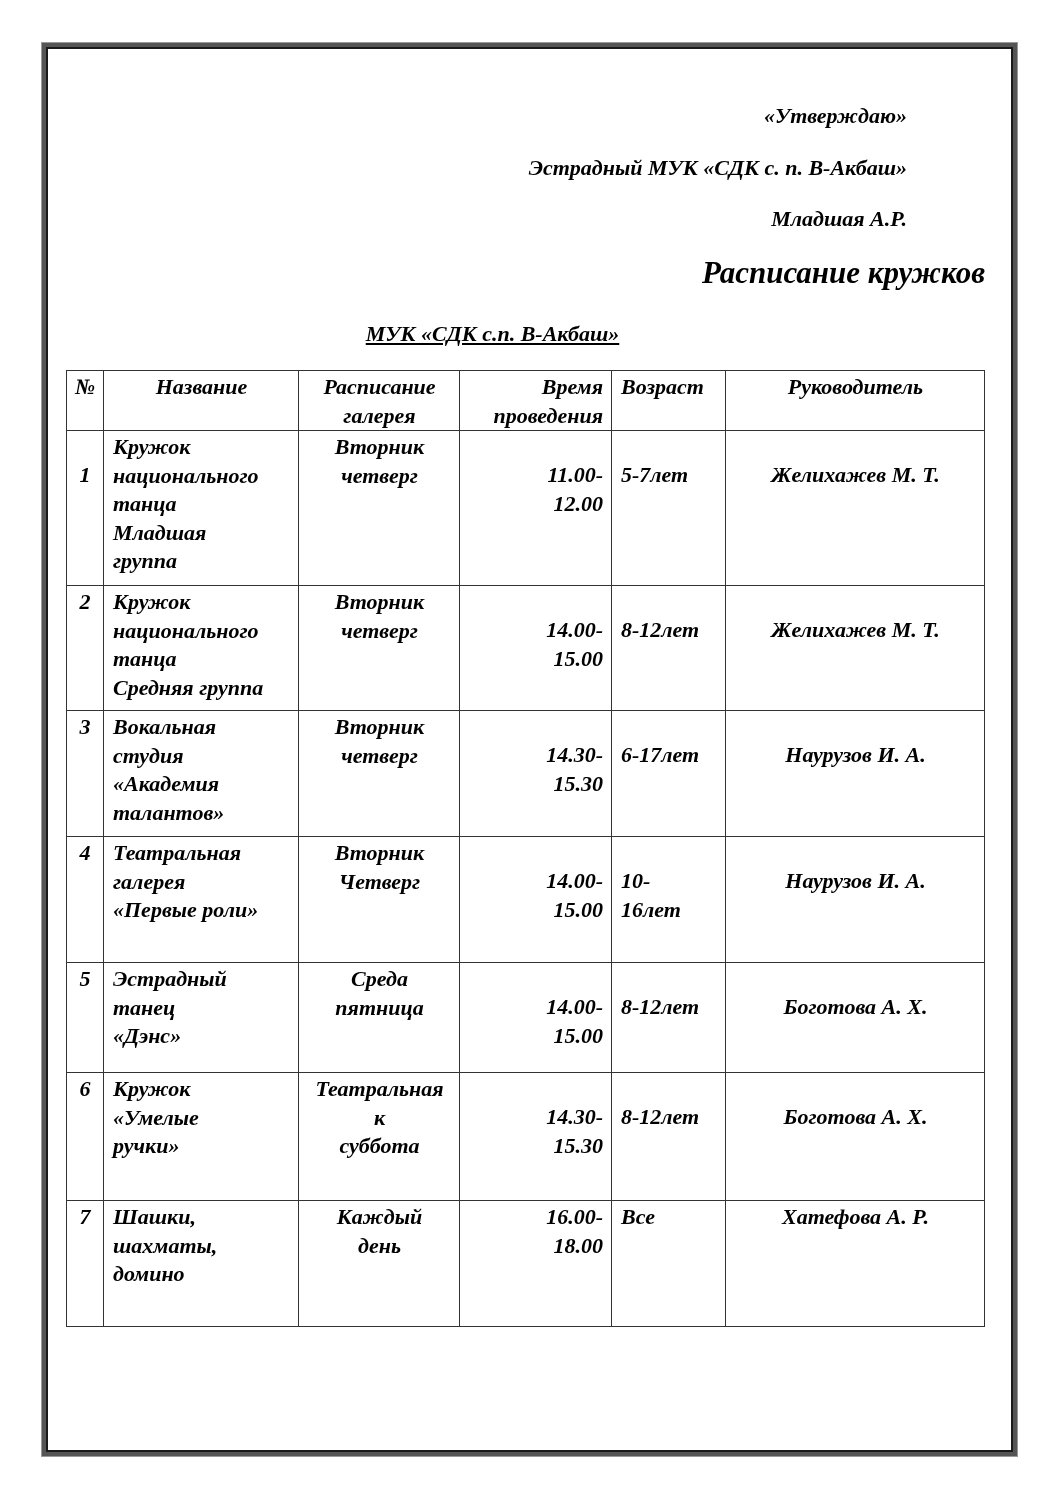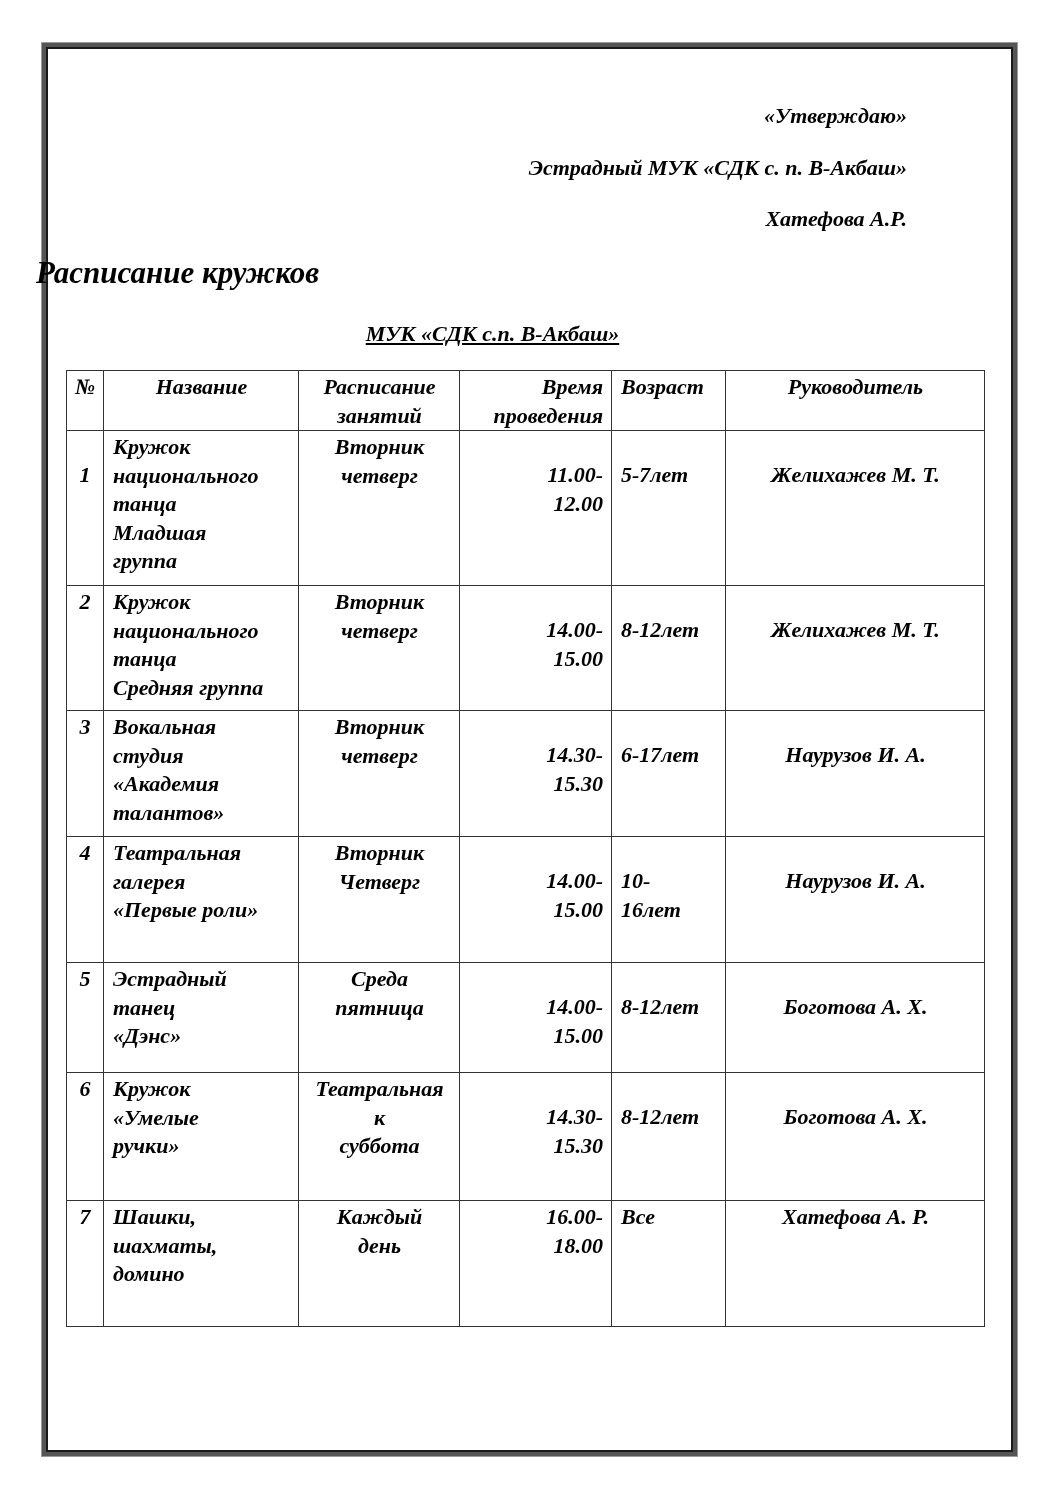--- a/index.html
+++ b/index.html
@@ -8,22 +8,22 @@
     .frame { position: absolute; left: 42px; top: 43px; width: 975px; height: 1413px;
              box-sizing: border-box; border: 4px solid #555555;
              box-shadow: 0 0 0 1px #9a9a9a; }
     .frame-inner { position: absolute; left: 0; top: 0; right: 0; bottom: 0;
                    border: 2px solid #1a1a1a; border-left-width:2px; }
     .approve { position: absolute; right: 153px; font-style: italic; font-weight: bold;
                font-size: 22px; text-align: right; white-space: nowrap; }
     .a1 { top: 103px; }
     .a2 { top: 155px; }
     .a3 { top: 206px; }
-    .title { position: absolute; top: 255px; left: 0; width: 985px; text-align: left;
-             font-style: italic; font-weight: bold; font-size: 31px; padding-left: 36px; }
+    .title { position: absolute; top: 255px; left: 0; width: 985px; text-align: right;
+             font-style: italic; font-weight: bold; font-size: 31px; }
     .subtitle { position: absolute; top: 321px; left: 0; width: 985px; text-align: center;
                 font-style: italic; font-weight: bold; font-size: 22px; text-decoration: underline; }
     table.schedule { position: absolute; left: 66px; top: 370px; width: 919px;
                      border-collapse: collapse; table-layout: fixed; }
     table.schedule td, table.schedule th {
       border: 1.5px solid #333; vertical-align: top; padding: 2px 8px 0 9px;
       font-style: italic; font-weight: bold; font-size: 22px; line-height: 28.5px;
       white-space: pre-line; }
     table.schedule th { font-weight: bold; }
     .c-num { width: 28px; text-align: center; padding-left: 4px !important; padding-right: 4px !important; }
@@ -43,32 +43,32 @@
   </style>
 </head>
 <body>
 
 <div class="frame">
     <div class="frame-inner"></div>
   </div>
 
 <div class="approve a1">«Утверждаю»</div>
 <div class="approve a2">Эстрадный МУК «СДК с. п. В-Акбаш»</div>
-<div class="approve a3">Хатефова А.Р.</div>
+<div class="approve a3">Младшая А.Р.</div>
 
 <div class="title">Расписание кружков</div>
 <div class="subtitle">МУК «СДК с.п. В-Акбаш»</div>
 
 <table class="schedule">
   <thead>
     <tr class="row-h">
       <th class="c-num">№</th>
       <th class="c-name" style="text-align:center">Название</th>
       <th class="c-days">Расписание
-занятий</th>
+галерея</th>
       <th class="c-time">Время
 проведения</th>
       <th class="c-age">Возраст</th>
       <th class="c-lead">Руководитель</th>
     </tr>
   </thead>
   <tbody>
     <tr class="r1">
       <td class="c-num num-mid">1</td>
       <td class="c-name">Кружок

